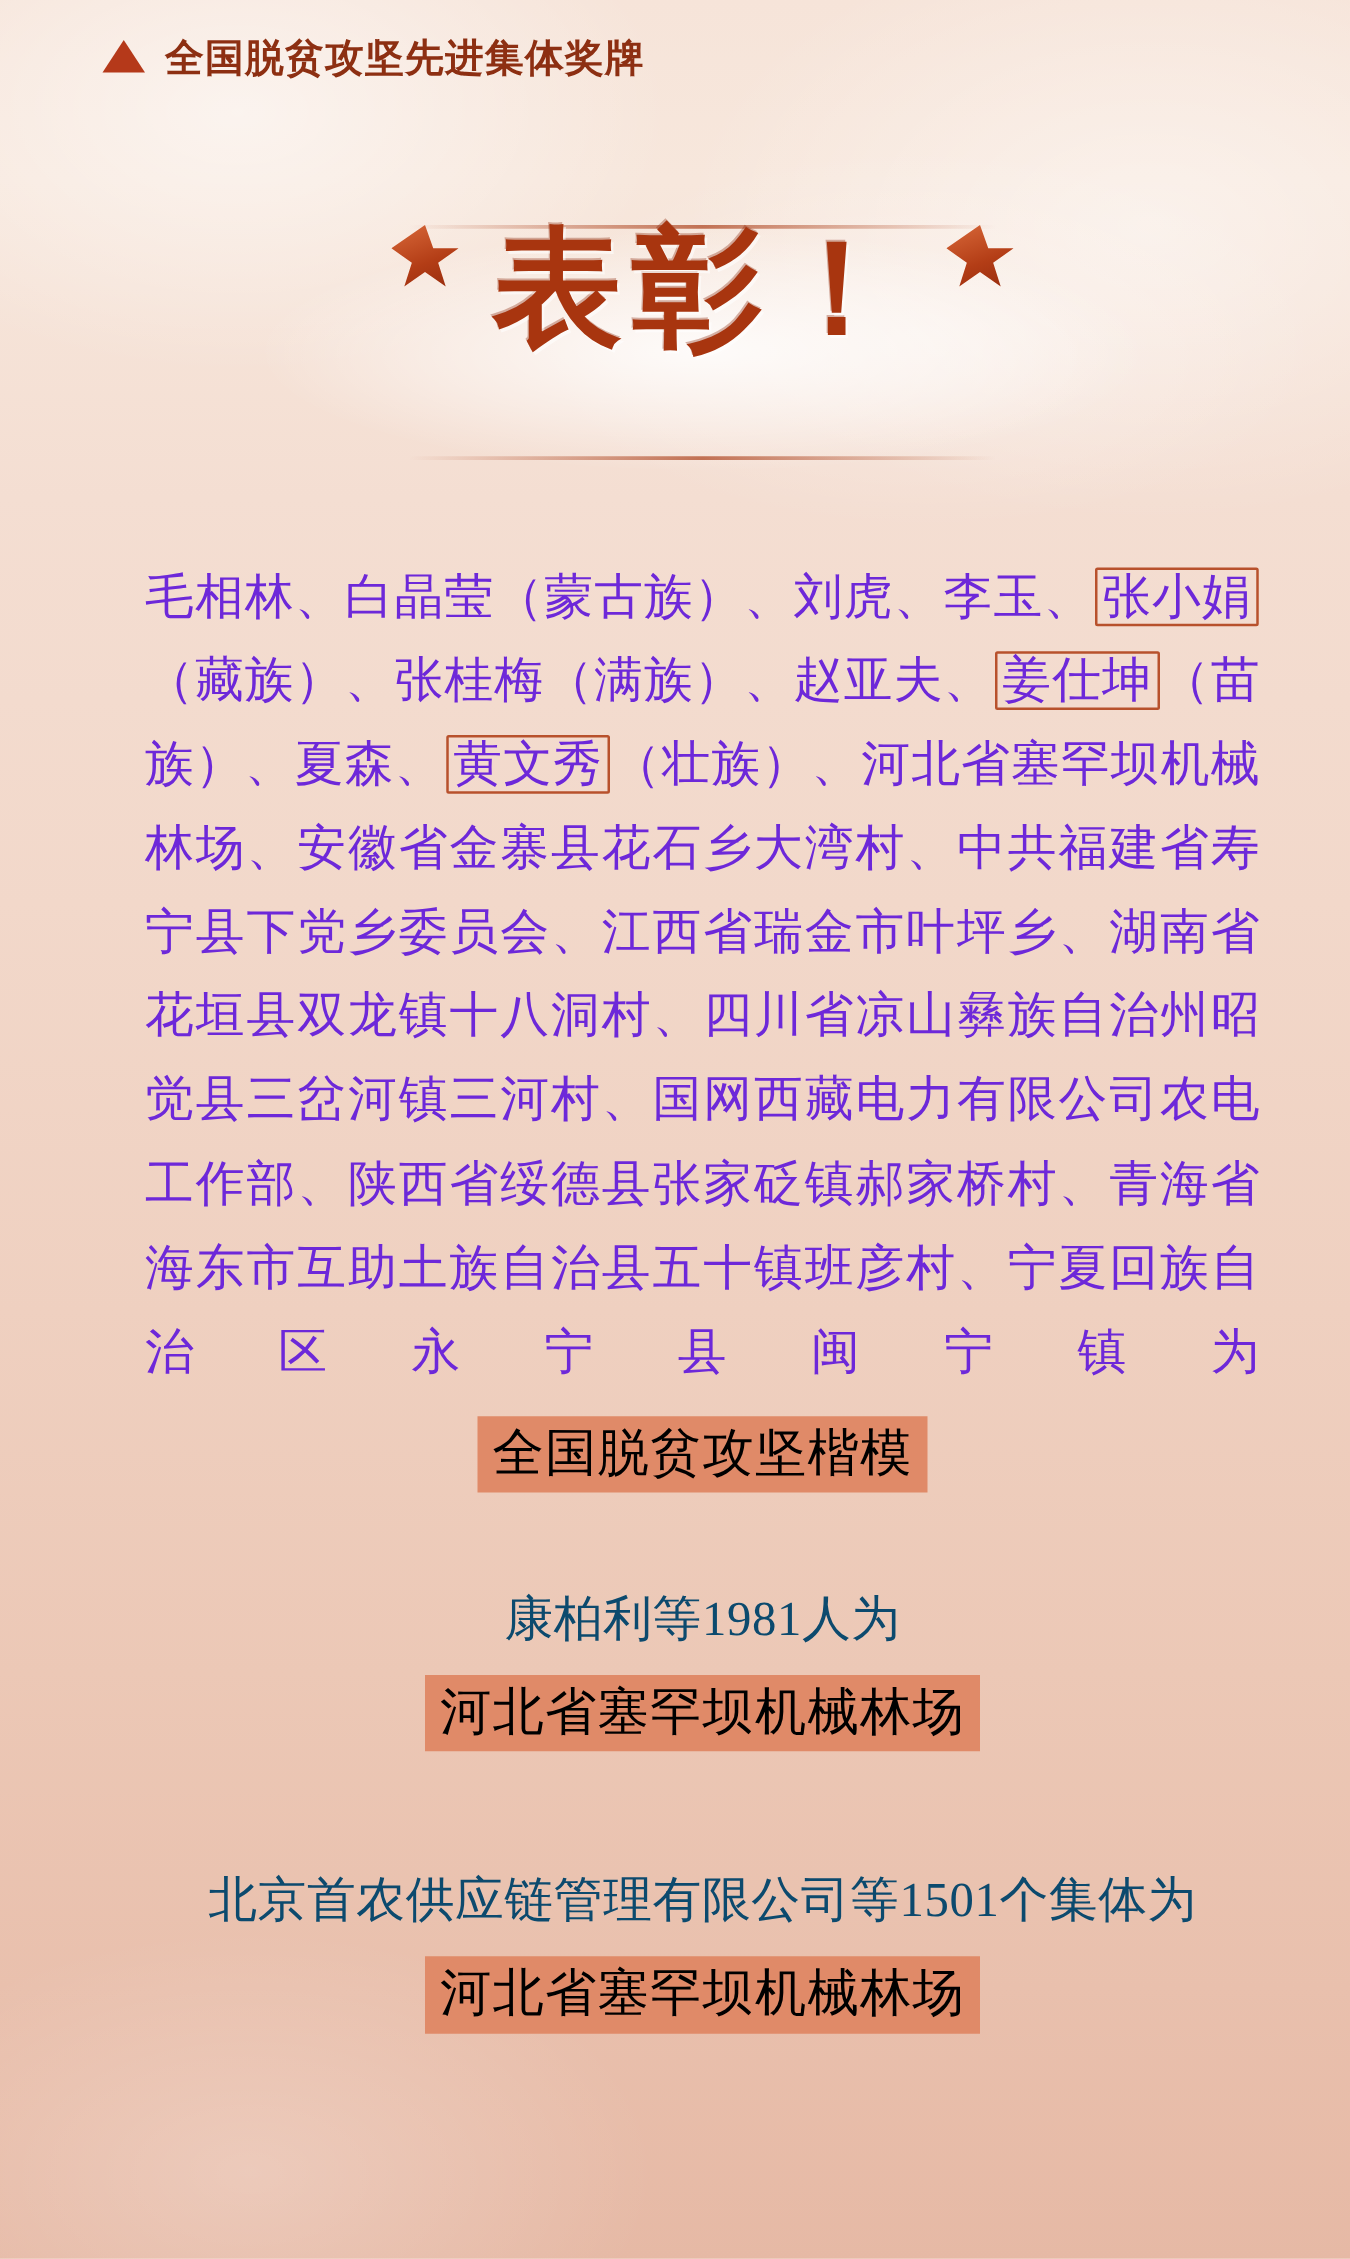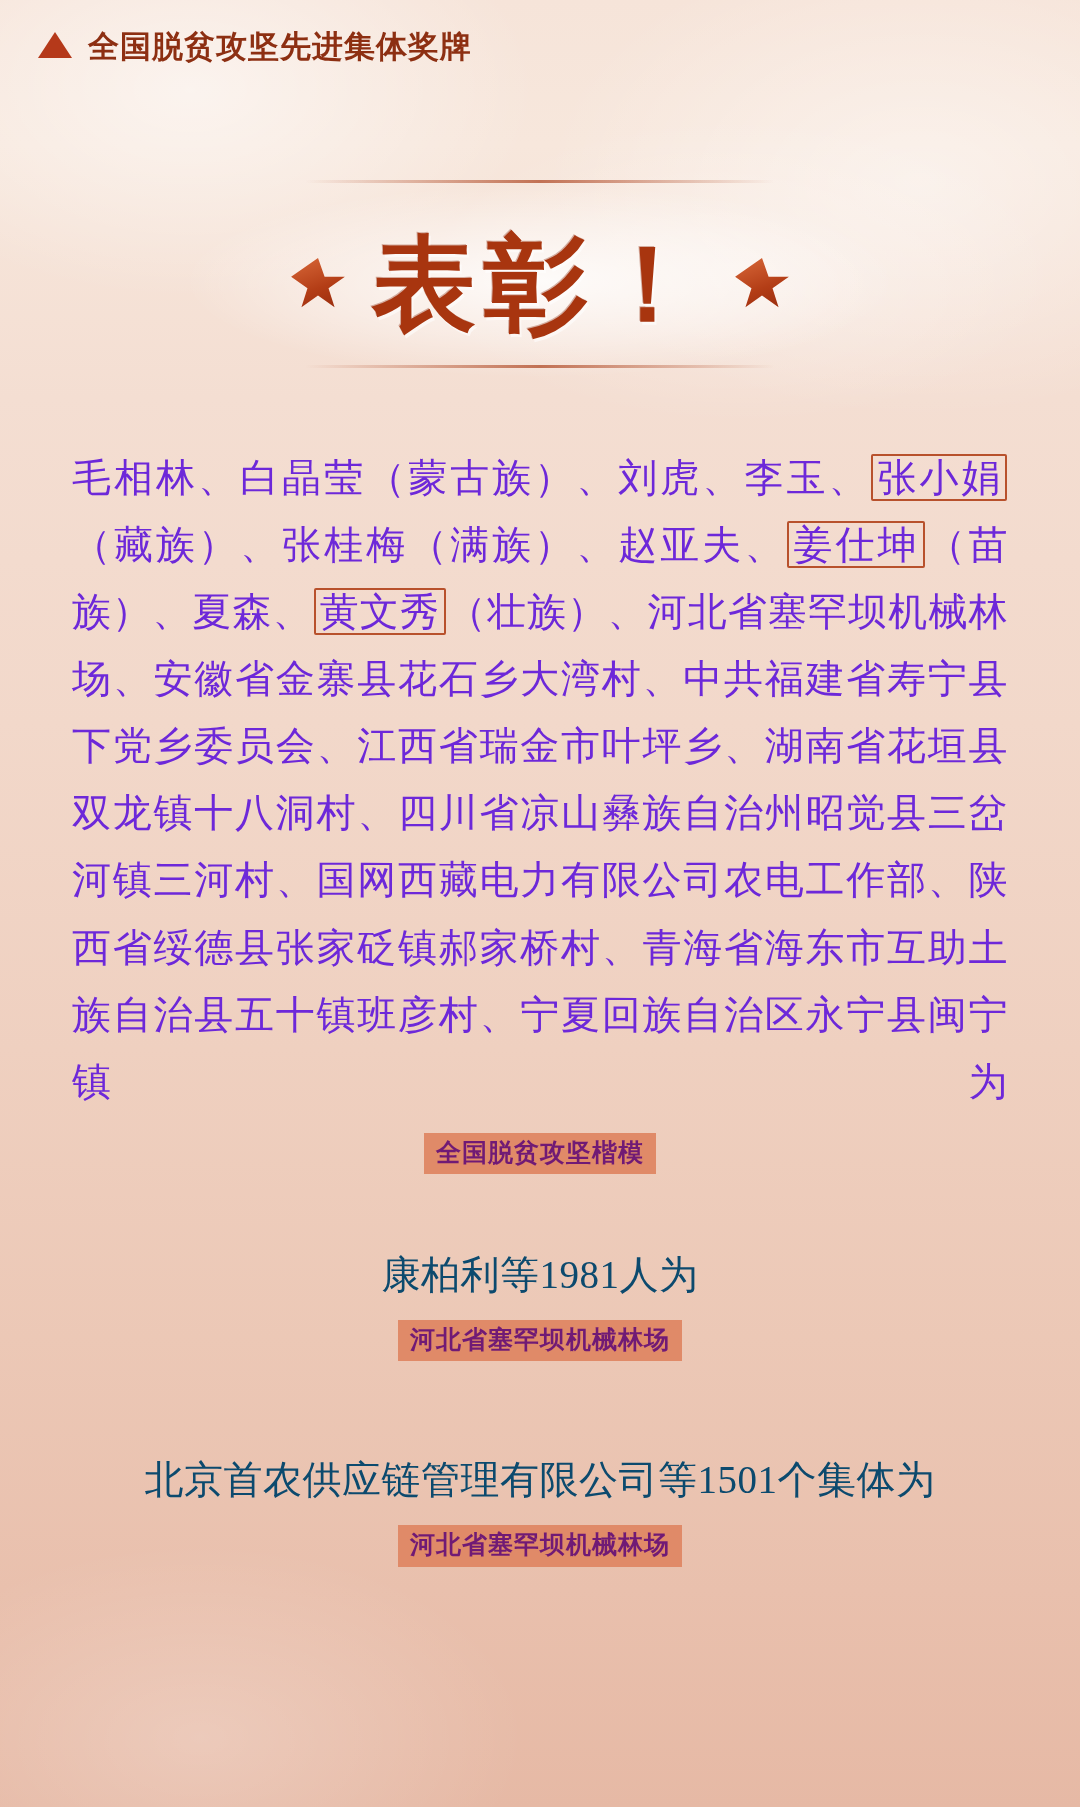--- a/index.html
+++ b/index.html
@@ -47,20 +47,21 @@
   }
   .cloud-d {
     left: -120px; bottom: -120px;
     width: 640px; height: 380px;
     background: radial-gradient(ellipse at 50% 50%, rgba(255,255,255,0.22) 0%, rgba(255,255,255,0.0) 72%);
   }
 
   .page-inner {
     position: relative;
     z-index: 2;
+    padding-left: 44px;
   }
 
   
   .header {
     display: flex;
     align-items: center;
     padding: 26px 0 0 38px;
   }
   .header-mark {
     width: 0; height: 0;
@@ -103,21 +104,20 @@
     transform: translateX(-50%);
     width: 470px;
     height: 3px;
     background: linear-gradient(90deg, rgba(185,90,50,0) 0%, rgba(176,74,38,0.75) 50%, rgba(185,90,50,0) 100%);
   }
   .hero-rule.top { top: 0; }
   .hero-rule.bottom { bottom: 22px; }
   .hero-row {
     position: relative;
     display: flex;
-    align-items: center;
     justify-content: center;
     height: 100%;
     gap: 26px;
   }
   .star {
     width: 56px;
     height: 54px;
     background: linear-gradient(160deg, #d9693a 0%, #b33d16 55%, #93290c 100%);
     clip-path: polygon(50% 0%, 61.8% 34.5%, 98% 34.5%, 68.8% 56%, 79.6% 91%, 50% 69.5%, 20.4% 91%, 31.2% 56%, 2% 34.5%);
     flex: none;
@@ -150,23 +150,23 @@
     border-radius: 2px;
   }
 
   .hl-line {
     text-align: center;
     margin-top: 18px;
   }
   .hl {
     display: inline-block;
     background: #e08a68;
-    color: #701a75;
-    font-size: 25px;
-    font-weight: bold;
+    color: #000000;
+    font-size: 41px;
+    font-weight: normal;
     letter-spacing: 1px;
     padding: 4px 12px 6px 12px;
     line-height: 1.25;
   }
 
   .section {
     margin-top: 74px;
     text-align: center;
   }
   .section-lead {

